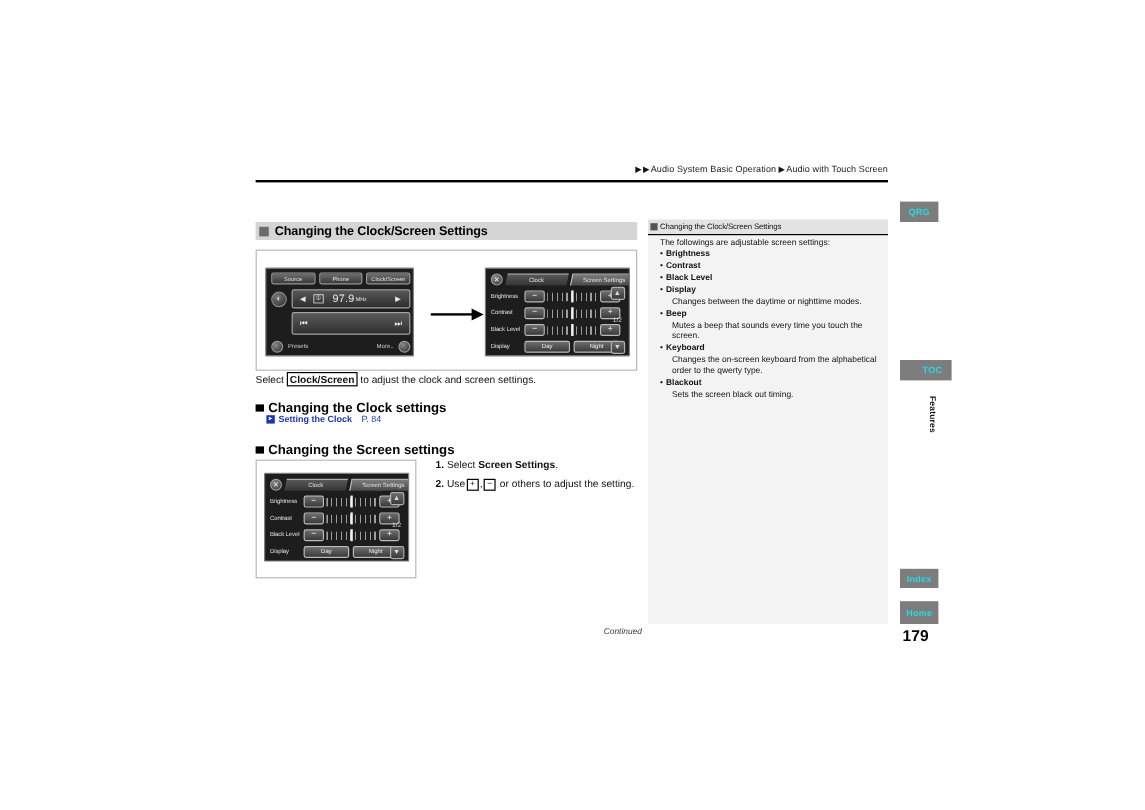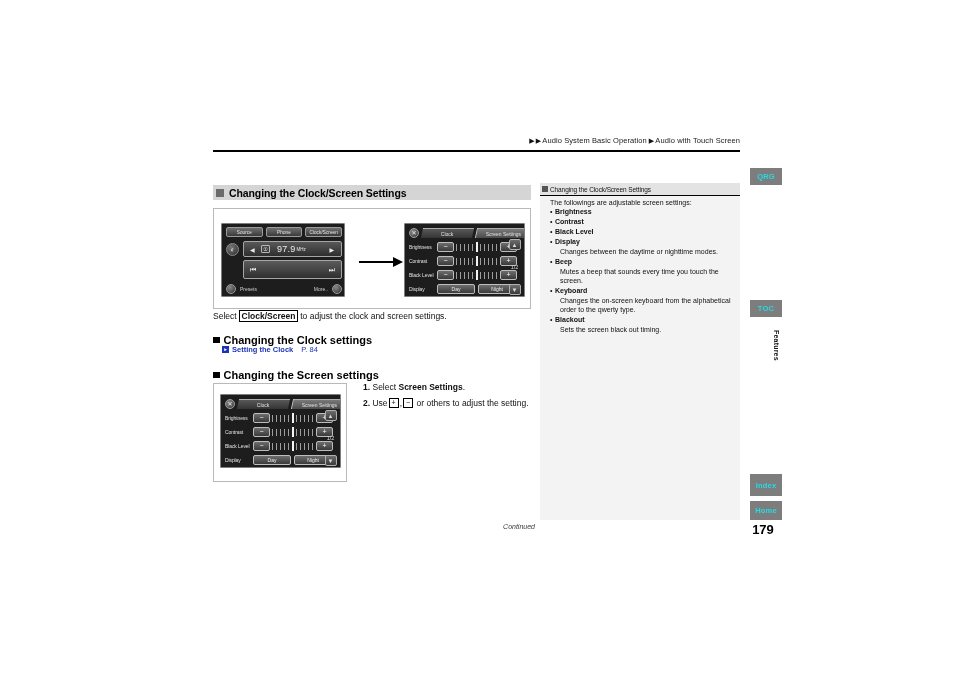--- a/index.html
+++ b/index.html
@@ -580,22 +580,22 @@
     background: #7d7d7d;
     color: #25dbe4;
     font-size: 7.5px;
     font-weight: bold;
     display: flex;
     align-items: center;
     justify-content: center;
     letter-spacing: 0.2px;
   }
   #tab-qrg   { left: 750px; top: 168px; width: 32px; height: 17px; }
-  #tab-toc   { left: 750px; top: 300px; width: 32px; height: 17px; }
-  #tab-index { left: 750px; top: 474px; width: 32px; height: 22px; }
+  #tab-toc   { left: 750px; top: 300px; width: 32px; height: 17px; padding-left: 11px; }
+  #tab-index { left: 750px; top: 474px; width: 32px; height: 16px; }
   #tab-home  { left: 750px; top: 501px; width: 32px; height: 19px; }
 
   #vertical-label {
     position: absolute;
     left: 752px;
     top: 322px;
     width: 28px;
     height: 46px;
     font-size: 7px;
     font-weight: bold;

